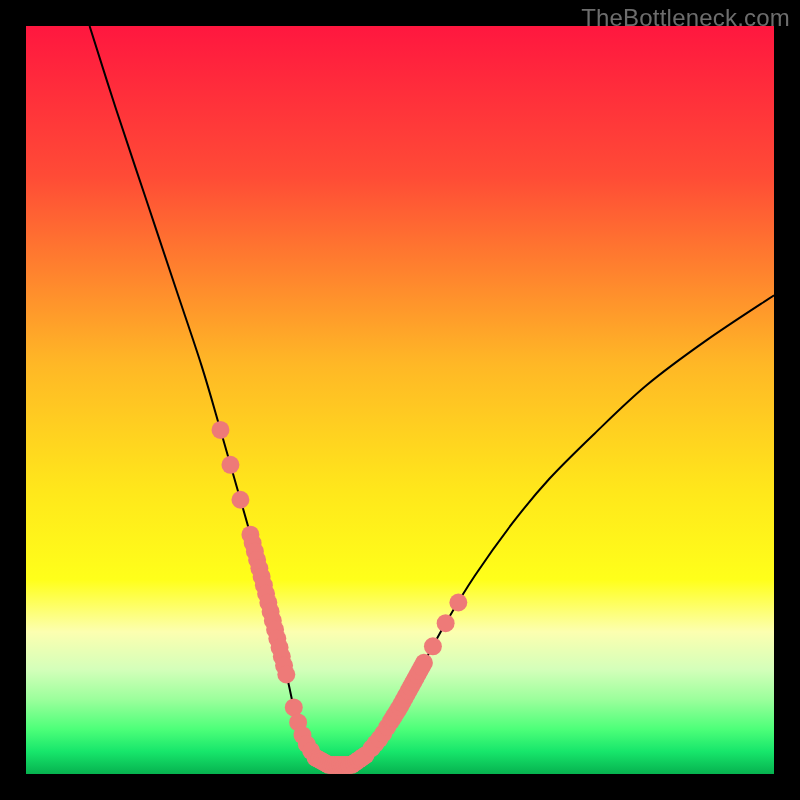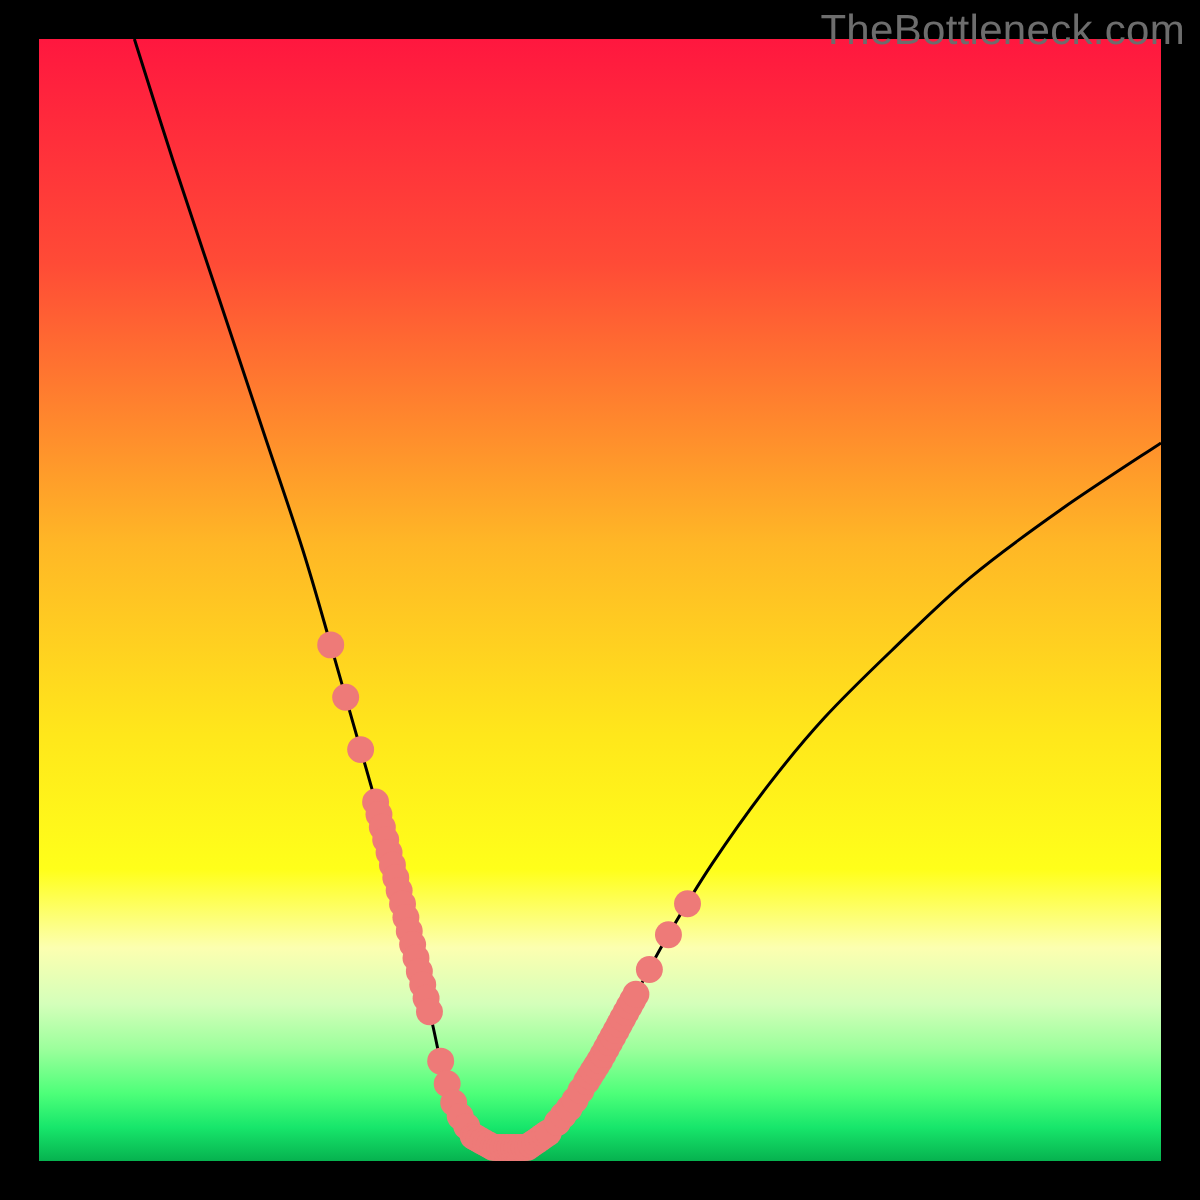--- a/index.html
+++ b/index.html
@@ -22,21 +22,21 @@
     top: 26px;
     width: 748px;
     height: 748px;
     overflow: hidden;
   }
   .watermark {
     position: absolute;
     top: 4px;
     right: 10px;
     color: #6d6d6d;
-    font-size: 28px;
+    font-size: 24px;
     letter-spacing: 0.2px;
     font-weight: 500;
     z-index: 10;
   }
   svg {
     display: block;
   }
 </style>
 </head>
 <body>

